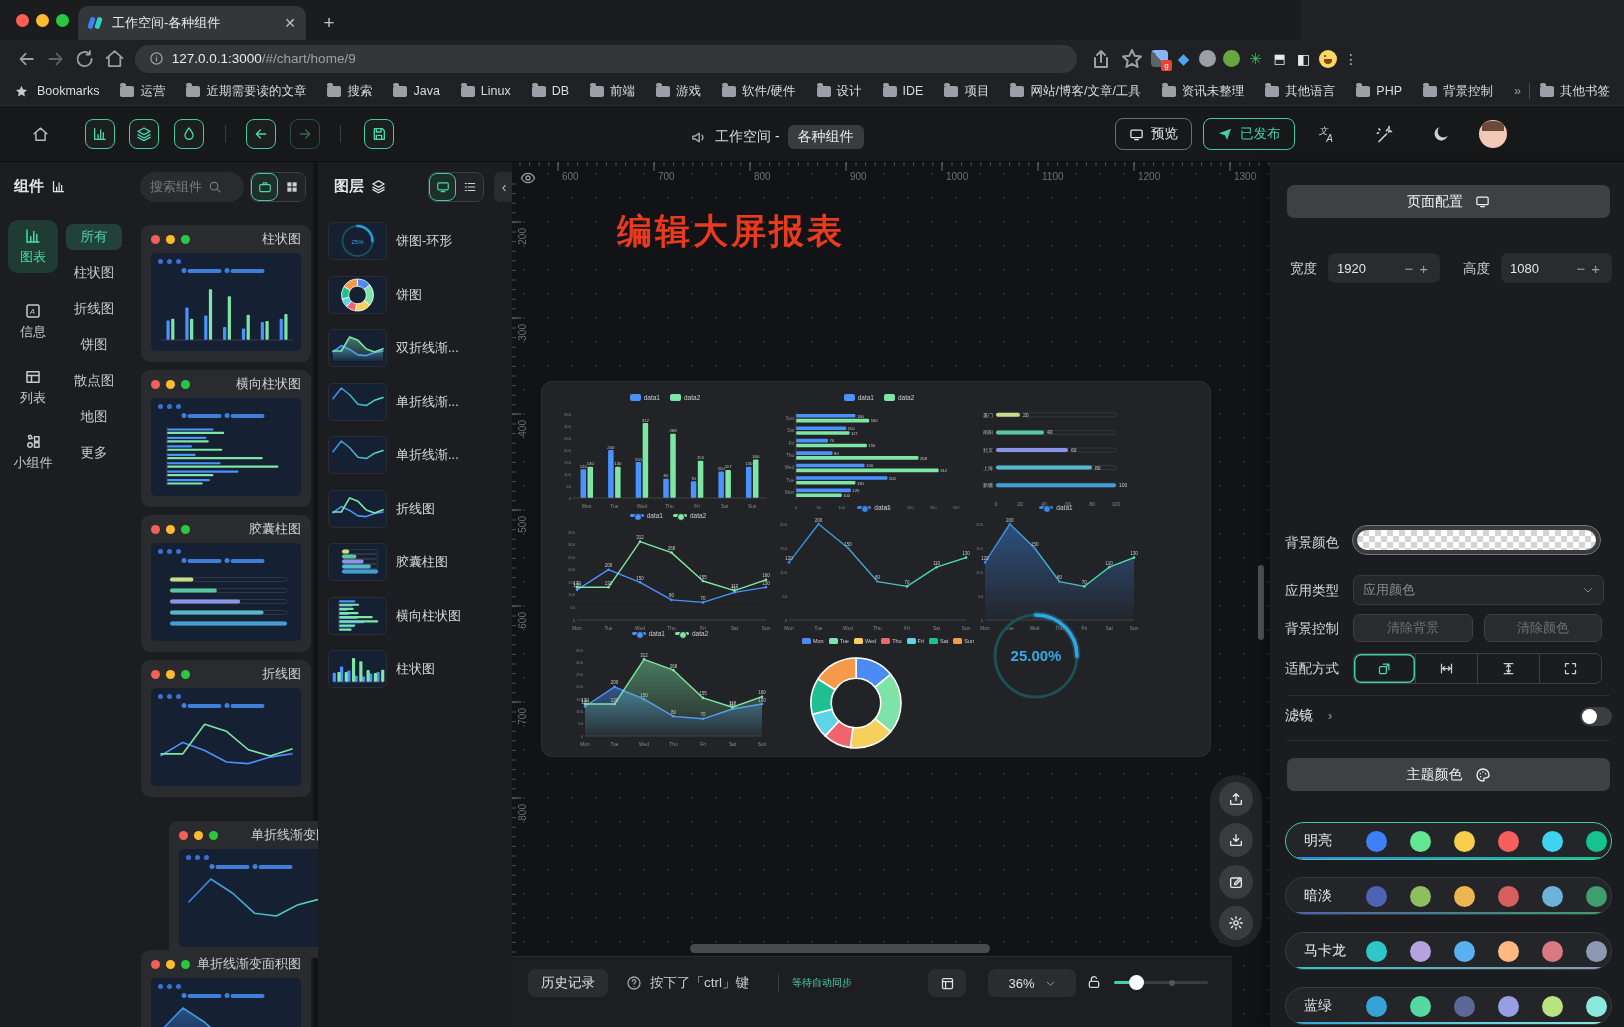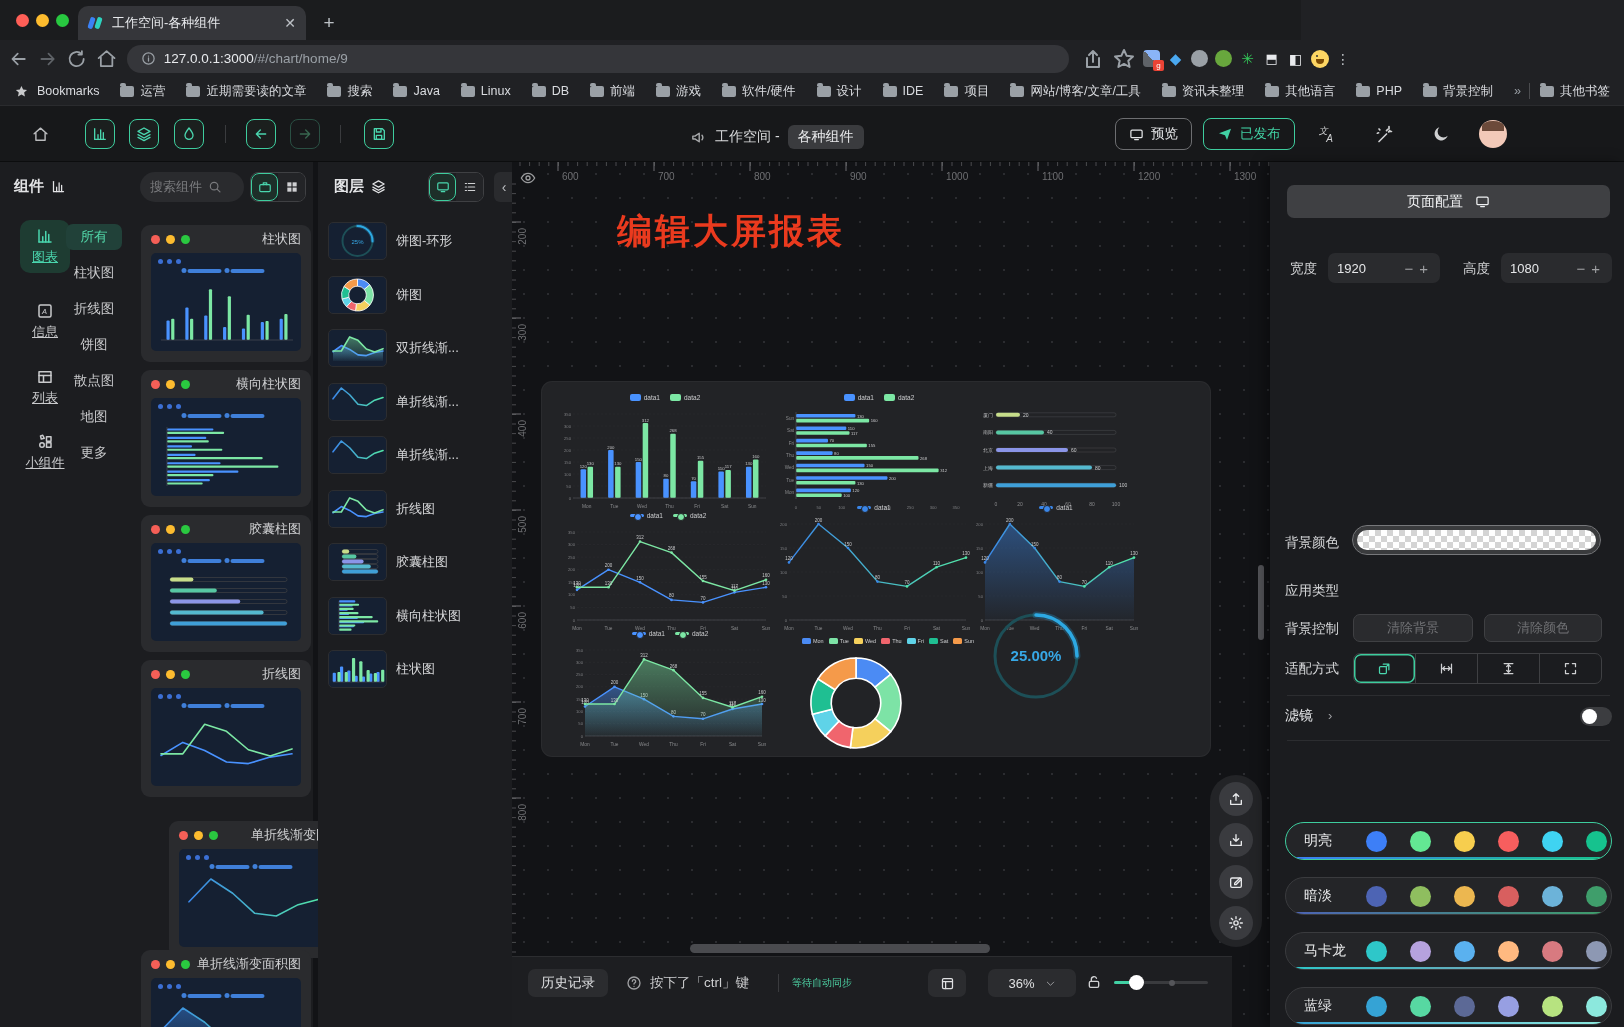--- a/index.html
+++ b/index.html
@@ -11,21 +11,21 @@
   i.ic svg { width:100%; height:100%; }
 
   
   #tabstrip { left:0; top:0; width:1301px; height:40px; background:#1b1c1e;padding-left:12px; }
   .tl { width:13px; height:13px; border-radius:50%; top:14px; }
   #tab { left:78px; top:6px; width:228px; height:34px; background:#35363a; border-radius:10px 10px 0 0; display:flex; align-items:center; padding:0 10px; gap:8px; font-size:13px; color:#e8eaed; }
   #tab .close { margin-left:auto; color:#bdc1c6; font-size:14px; cursor:pointer; }
   .favicon { width:16px; height:16px; position:relative; }
   .favicon span { position:absolute; width:5px; height:12px; border-radius:2px; }
   #newtab { left:316px; top:10px; width:26px; height:26px; color:#bdc1c6; font-size:19px; text-align:center; line-height:25px; border-radius:50%; }
-  #addrrow { left:0; top:40px; width:1360px; height:37px; background:#202124; display:flex; align-items:center; }
+  #addrrow { left:8px; top:40px; width:1360px; height:37px; background:#202124; display:flex; align-items:center; }
   .navic { width:24px; height:24px; color:#9aa0a6; margin-left:8px; }
   .navic.dim { color:#5f6368; }
   #urlbox { margin-left:10px; width:1064px; height:28px; background:#35363a; border-radius:14px; display:flex; align-items:center; padding:0 14px; gap:8px; font-size:13.5px; }
   #urlbox .host { color:#e8eaed; }
   #urlbox .path { color:#9aa0a6; }
   #addr-right { display:flex; align-items:center; gap:7px; margin-left:12px; }
   .extdot { width:17px; height:17px; border-radius:4px; display:flex; align-items:center; justify-content:center; font-size:10px; position:relative; }
   #bmbar { left:0; top:77px; width:1624px; height:29px; background:#202124; border-bottom:1px solid #2a2b2e; display:flex; align-items:center; font-size:12.5px; color:#dadce0; }
   .bm { display:flex; align-items:center; gap:6px; margin-right:21px; white-space:nowrap; }
   .folder { width:14px; height:11px; background:#9aa0a6; border-radius:2px; position:relative; }
@@ -49,21 +49,21 @@
   
   #main { left:0; top:162px; width:1624px; height:865px; background:#121316; }
   .panel { background:#1c1d20; position:absolute; }
   #comp-panel { left:0; top:0; width:313px; height:865px; }
   #layer-panel { left:318px; top:0; width:194px; height:865px; }
   .phead { font-size:15px; color:#e3e4e6; font-weight:bold; display:flex; align-items:center; gap:7px; }
   #search { left:140px; top:10px; width:104px; height:30px; background:#2a2b2e; border-radius:16px; display:flex; align-items:center; padding:0 10px; gap:6px; color:#7a7b7e; font-size:13px; }
   .tgroup { display:flex; border:1px solid #3f4043; border-radius:8px; overflow:hidden; height:30px; }
   .tgroup .tg { width:27px; display:flex; align-items:center; justify-content:center; color:#cfd0d2; background:#232427; }
   .tgroup .tg.on { border:1px solid #3ecd9e; border-radius:8px; color:#4ad6ae; background:#1d2f29; }
-  .navitem { left:20px; width:50px; border-radius:10px; text-align:center; color:#c9cacc; font-size:13px; padding:7px 0;text-decoration:underline; }
+  .navitem { left:8px; width:50px; border-radius:10px; text-align:center; color:#c9cacc; font-size:13px; padding:7px 0; }
   .navitem i { width:18px; height:18px; margin:0 auto 3px; display:flex; }
   .navitem.on { background:#1e3c32; color:#4ad6ae; }
   .cat { left:66px; width:56px; text-align:center; font-size:13.5px; color:#c9cacc; padding:4px 0; border-radius:7px; }
   .cat.on { background:#214139; color:#52d6a8; }
   .card { left:141px; width:170px; height:137px; background:#2a2b2e; border-radius:9px; overflow:hidden; }
   .card .chead { height:28px; display:flex; align-items:center; padding:0 10px; gap:6px; }
   .dot8 { width:9px; height:9px; border-radius:50%; }
   .card .ctitle { margin-left:auto; font-size:13px; color:#cfd0d2; }
   .card .cbody { margin:0 10px; height:98px; background:#152032; border-radius:5px; position:relative; padding:4px; }
   .mini3 { position:absolute; left:7px; top:6px; display:flex; gap:4px; }
@@ -1650,20 +1650,28 @@
       <span class="num">1080</span>
       <span class="mm">−</span>
         <span class="mm">+</span>
     </div>
 
 
     <span class="abs rlabel" style="left:15px;top:372px">背景颜色</span>
     <div class="abs checker" style="left:83px;top:364px;width:247px;height:28px;border-radius:14px;border:4px solid #3a3b3d;outline:1px solid #77787b"></div>
 
     <span class="abs rlabel" style="left:15px;top:420px">应用类型</span>
+    <div class="abs stepper" style="left:83px;top:413px;width:251px;background:#252629;border:1px solid #3a3b3d;color:#8a8b8d">
+      <span class="num">应用颜色</span>
+      <i class="ic" style="width:12px;height:12px;color:#8a8b8d">
+          <svg viewBox="0 0 24 24">
+            <path d="m5 9 7 7 7-7" fill="none" stroke="currentColor" stroke-width="2" stroke-linecap="round" stroke-linejoin="round"></path>
+          </svg>
+        </i>
+    </div>
 
     <span class="abs rlabel" style="left:15px;top:458px">背景控制</span>
     <div class="abs rbtn" style="left:83px;top:452px;width:120px">清除背景</div>
     <div class="abs rbtn" style="left:214px;top:452px;width:118px">清除颜色</div>
 
     <span class="abs rlabel" style="left:15px;top:498px">适配方式</span>
     <div class="abs seg" style="left:83px;top:491px;width:249px">
       <span class="s on">
           <i class="ic">
             <svg viewBox="0 0 24 24">
@@ -1696,20 +1704,32 @@
     </div>
 
     <span class="abs hdiv" style="top:533px"></span>
     <span class="abs rlabel" style="left:15px;top:545px;font-size:14px;color:#e6e7e9">滤镜</span>
     <span class="abs" style="left:58px;top:546px;color:#9fa0a3;font-size:13px">›</span>
     <div class="abs toggle" style="left:310px;top:545px">
         <span class="kn"></span>
       </div>
     <span class="abs hdiv" style="top:578px"></span>
 
+    <div class="abs rhead" style="top:596px">
+      <span>主题颜色</span>
+      <i class="ic" style="width:16px;height:16px">
+          <svg viewBox="0 0 24 24">
+            <path d="M12 3a9 9 0 1 0 0 18c1.5 0 2-1 1.4-2-.8-1.4.2-2.6 1.6-2.6H17a4.5 4.5 0 0 0 4-4.4C21 7 17 3 12 3z" fill="none" stroke="currentColor" stroke-width="2" stroke-linecap="round" stroke-linejoin="round"></path>
+            <circle cx="8" cy="10" r="1.1" fill="currentColor"></circle>
+            <circle cx="12" cy="7.5" r="1.1" fill="currentColor"></circle>
+            <circle cx="16" cy="10" r="1.1" fill="currentColor"></circle>
+            <circle cx="8.5" cy="14.5" r="1.1" fill="currentColor"></circle>
+          </svg>
+        </i>
+    </div>
     <div id="themerows">
         <div class="trow on" style="top: 660px;">
           <span class="tname">明亮</span>
           <span class="dots">
             <span class="cdot" style="background:#3d7ff7"></span>
             <span class="cdot" style="background:#63e793"></span>
             <span class="cdot" style="background:#f7ce4e"></span>
             <span class="cdot" style="background:#f75e5e"></span>
             <span class="cdot" style="background:#3fd3f2"></span>
             <span class="cdot" style="background:#16c28e"></span>

